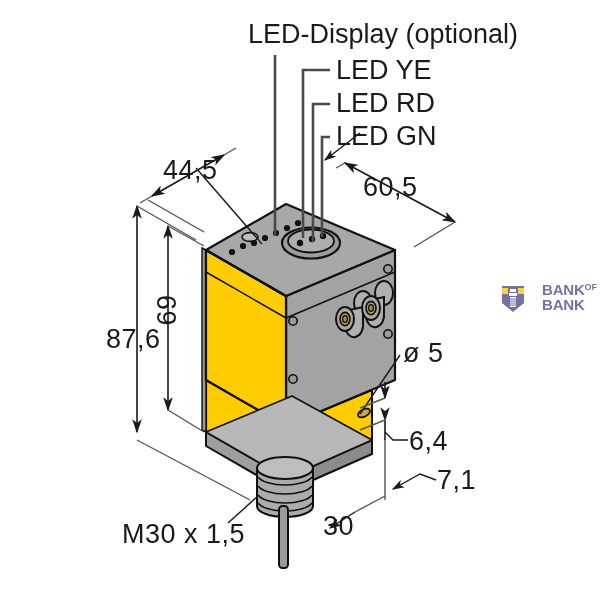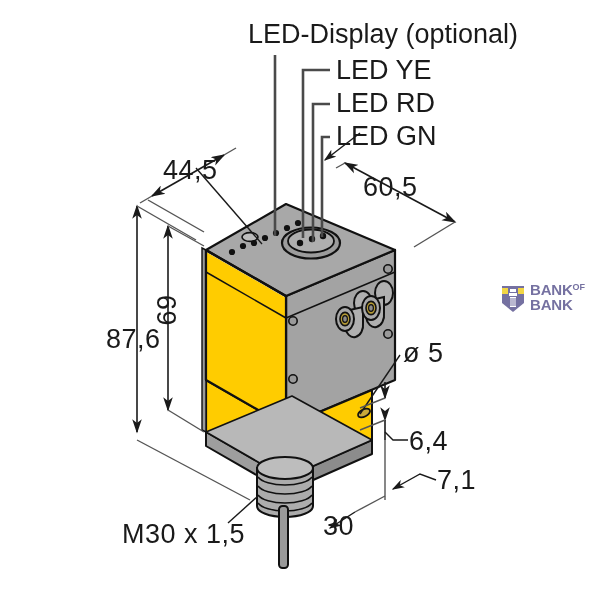--- a/index.html
+++ b/index.html
@@ -32,21 +32,21 @@
   .dimline{stroke:#1a1a1a;stroke-width:1.6;fill:none;}
   .extline{stroke:#555;stroke-width:1.4;fill:none;}
   .leader{stroke:#4a4a4a;stroke-width:2.6;fill:none;}
   .thinleader{stroke:#1a1a1a;stroke-width:1.4;fill:none;}
   .outline-thin{stroke:#111;stroke-width:1.5;fill:none;stroke-linejoin:round;}
   
   #watermark{
     position:absolute;
     left:500px;top:272px;
     width:98px;height:52px;
-    display:flex;align-items:center;gap:4px;
+    display:flex;align-items:center;gap:16px;
     opacity:.95;
     pointer-events:none;
   }
   #wm-logo{width:26px;height:30px;position:relative;flex:0 0 auto;}
   #wm-text{
     display:flex;flex-direction:column;justify-content:center;
     line-height:0.98;
   }
   .wm-line{
     font-family:"Liberation Sans", sans-serif;

